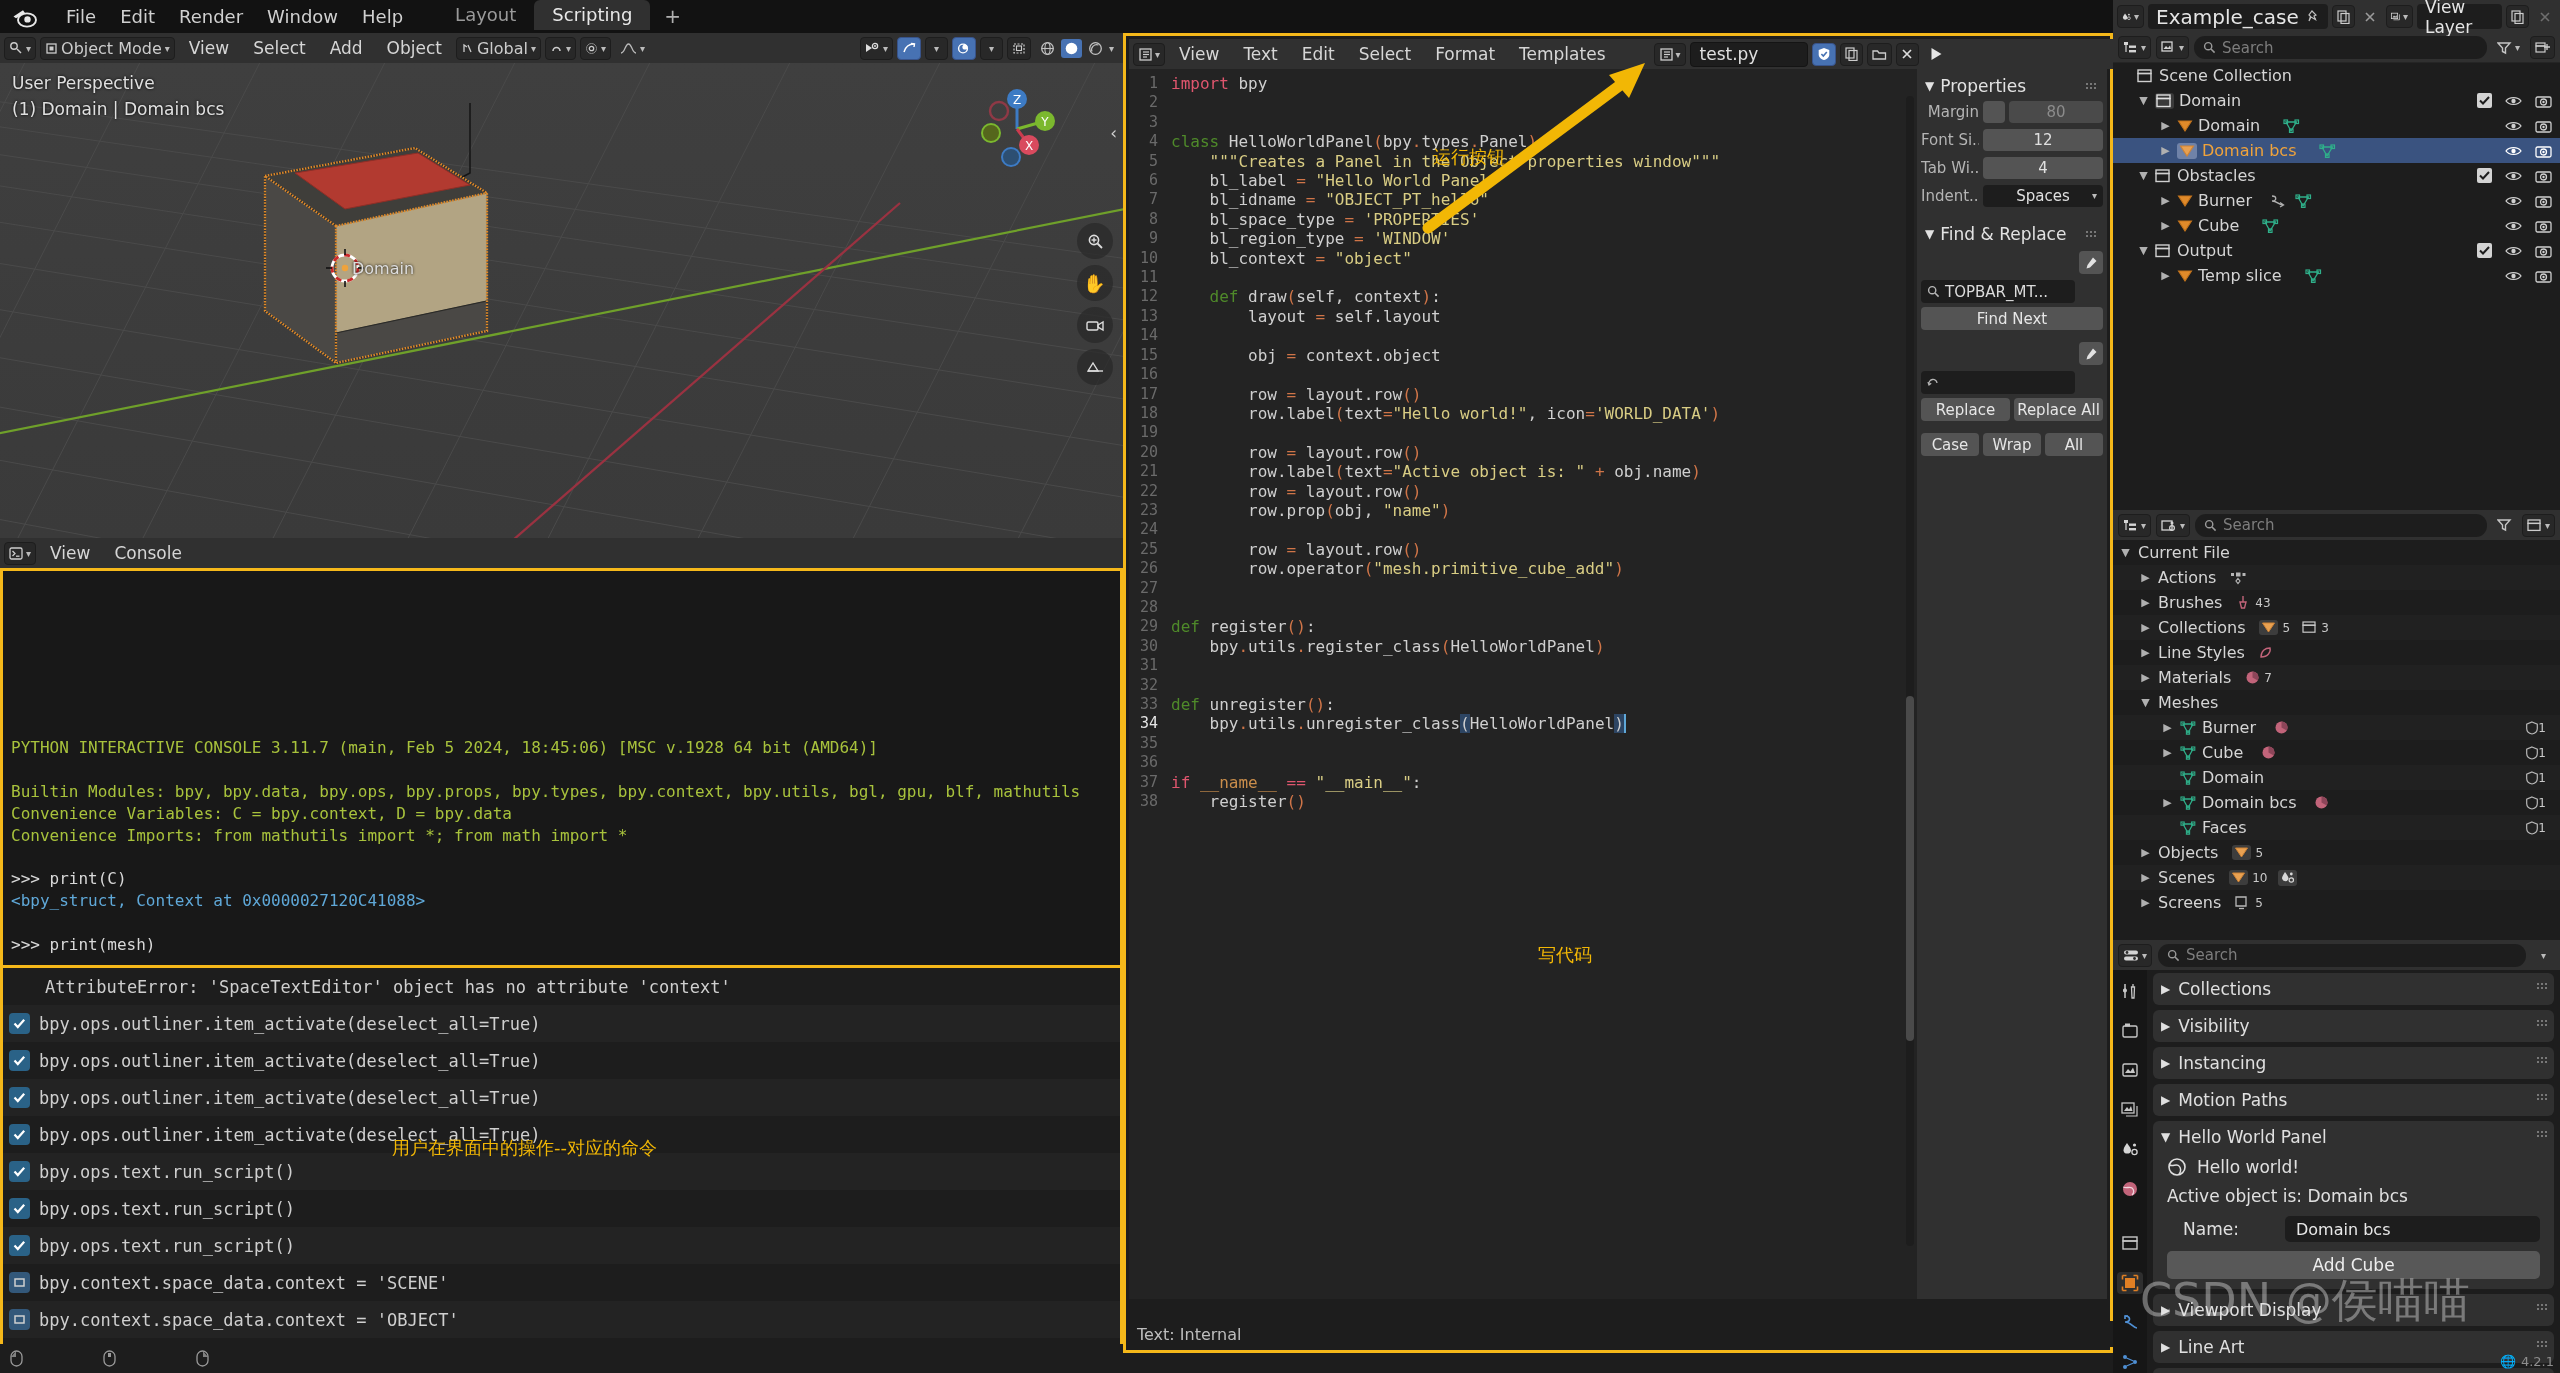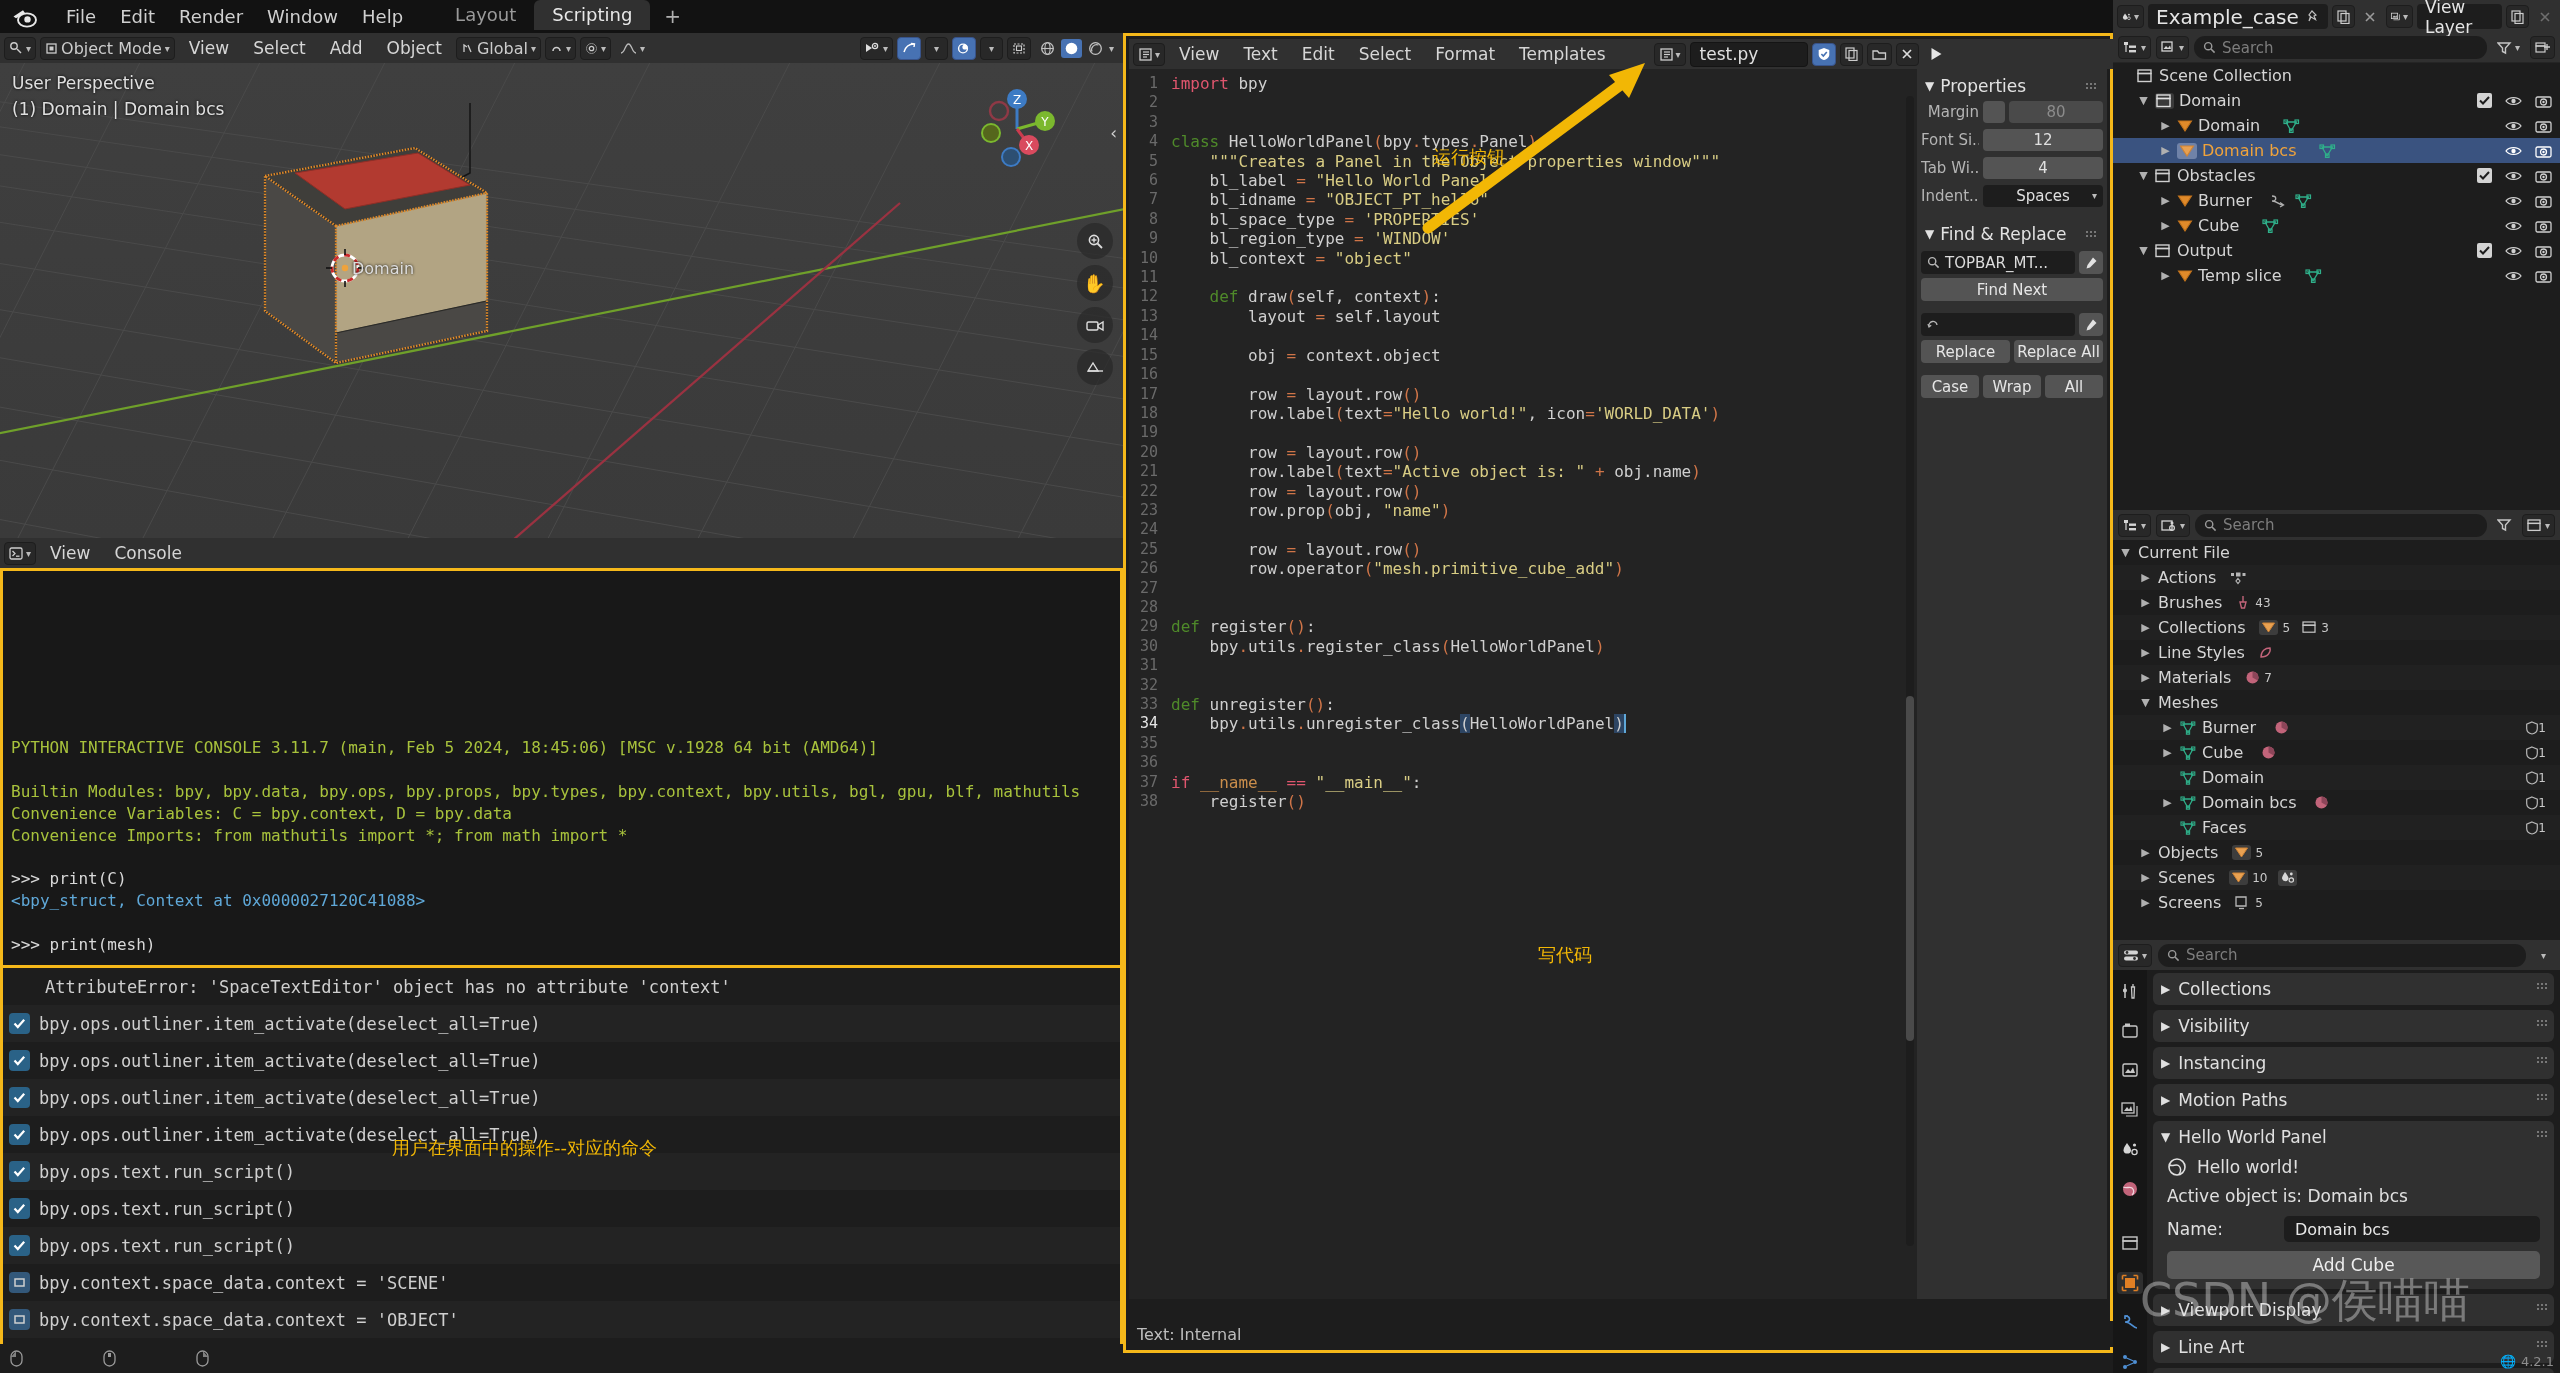--- a/index.html
+++ b/index.html
@@ -182,21 +182,21 @@
               white-space: nowrap; overflow: hidden; }
   .prop-val {
     flex: 1; height: 22px; background: #545454; border-radius: 4px;
     display: flex; align-items: center; justify-content: center;
     font-size: 15px; color: #e0e0e0; position: relative;
   }
   .prop-val.dim { background: #4a4a4a; color: #8c8c8c; }
   .prop-check { width: 22px; height: 22px; background: #545454; border-radius: 4px; flex: none; }
   .field-dark {
     height: 23px; background: #1d1d1d; border-radius: 4px; display: flex;
-    align-items: center; padding: 0 6px; gap: 5px; font-size: 15px; color: #dcdcdc; flex: 1;
+    align-items: center; padding: 0 6px; gap: 5px; font-size: 15px; color: #dcdcdc; flex: 1; margin-top: 29px;
   }
   .btn-gray {
     height: 23px; background: #545454; border-radius: 4px; display: flex;
     align-items: center; justify-content: center; font-size: 15px; color: #e6e6e6; flex: 1;
   }
   .eyedrop {
     width: 24px; height: 23px; background: #545454; border-radius: 4px; display: flex;
     align-items: center; justify-content: center; flex: none;
   }
 
@@ -267,21 +267,21 @@
     gap: 8px; position: relative;
   }
   .acc-open { background: #303030; border-radius: 6px; margin-bottom: 5px; padding: 0 0 10px 0; }
   .acc-open-hdr {
     display: flex; align-items: center; height: 32px; padding: 0 8px; gap: 8px;
     font-size: 17px; color: #e0e0e0; position: relative;
   }
   .acc-body { padding: 4px 14px 0 14px; }
   .hw-line { display: flex; align-items: flex-start; gap: 10px; font-size: 17px;
              color: #e0e0e0; margin-bottom: 9px; }
-  .name-row { display: flex; align-items: center; gap: 27px; margin-bottom: 9px; }
+  .name-row { display: flex; align-items: center; gap: 12px; margin-bottom: 9px; margin-left: 16px; }
   .name-lbl { width: 90px; font-size: 17px; color: #e0e0e0; }
   .name-field {
     flex: 1; height: 26px; background: #1d1d1d; border-radius: 5px;
     display: flex; align-items: center; padding: 0 11px; font-size: 16px; color: #e8e8e8;
   }
   .addcube {
     height: 28px; background: #585858; border-radius: 5px; display: flex;
     align-items: center; justify-content: center; font-size: 17px; color: #eee;
   }
   .watermark {

